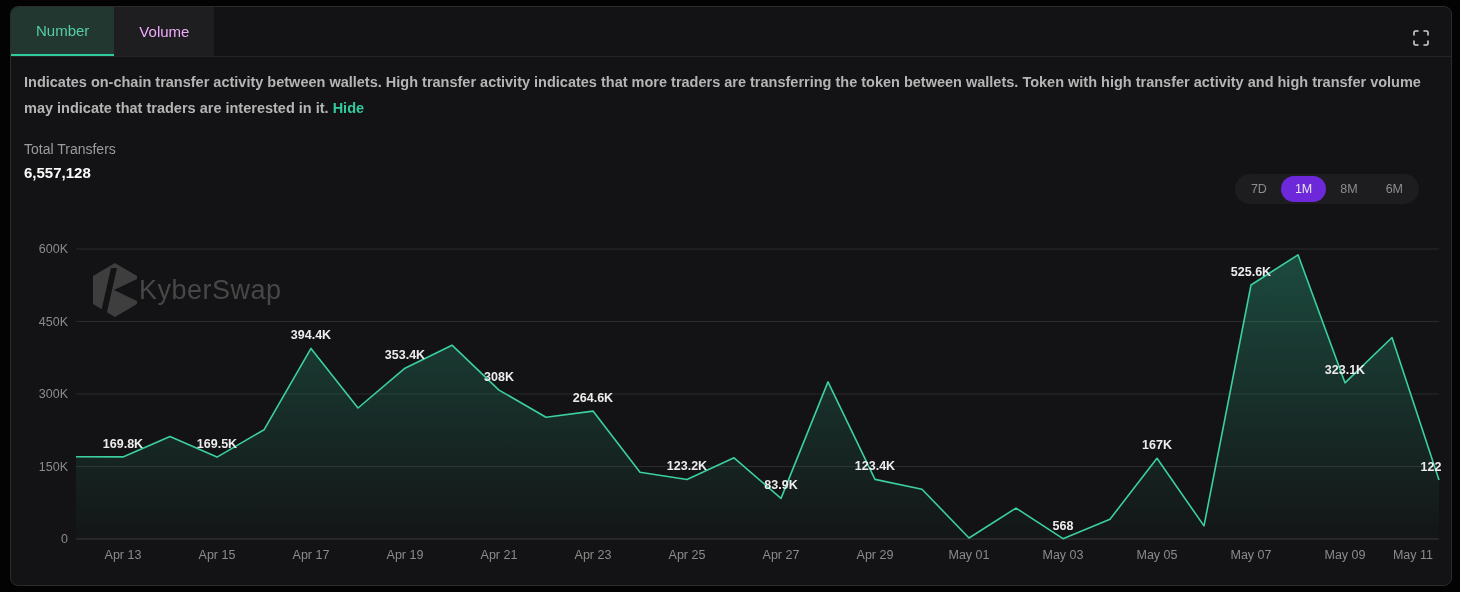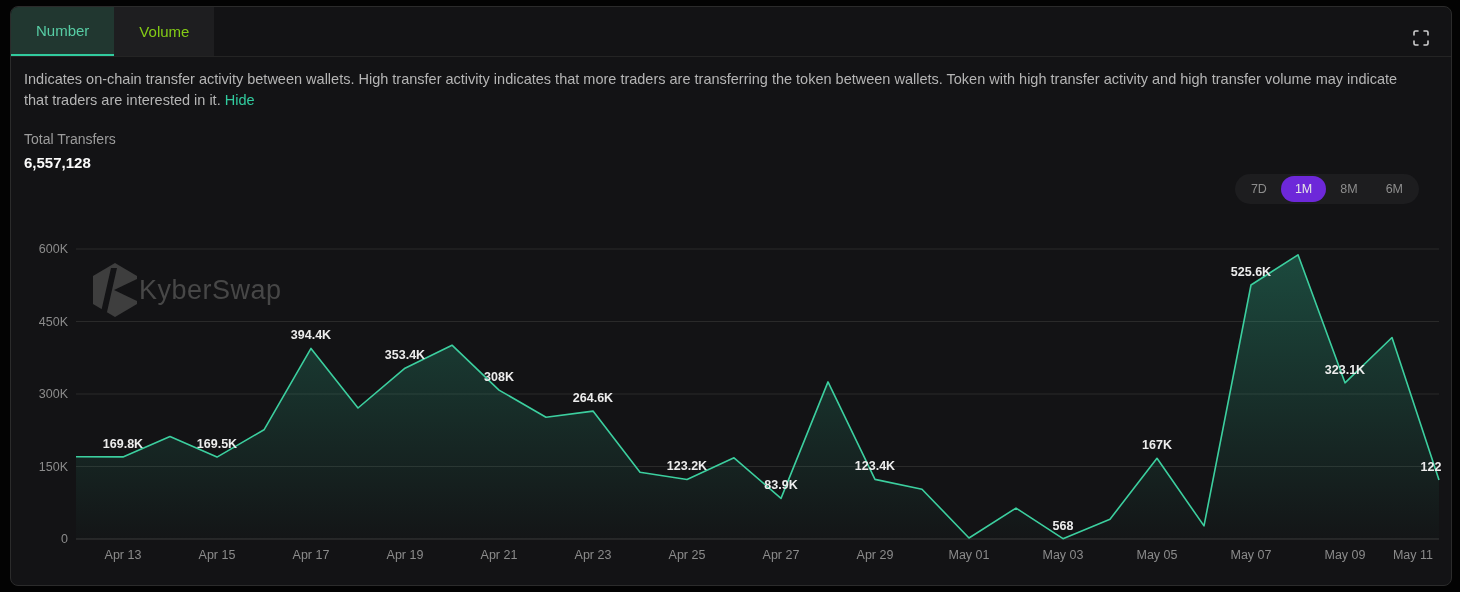--- a/index.html
+++ b/index.html
@@ -2,24 +2,24 @@
 <html><head>
 <meta charset="utf-8">
 <style>
   * { margin:0; padding:0; box-sizing:border-box; }
   html,body { width:1460px; height:592px; background:#030303; font-family:"Liberation Sans", sans-serif; overflow:hidden; }
   .card { position:absolute; left:10px; top:6px; width:1442px; height:580px;
           background:#131315; border:1px solid #2b2b2b; border-radius:8px; overflow:hidden; }
   .tabbar { display:flex; height:50px; border-bottom:1px solid #242424; }
   .tab { display:flex; align-items:center; padding:0 25px; font-size:15px; cursor:pointer; }
   .tab.active { background:#213730; color:#57cda4; border-bottom:2px solid #31cb9e; }
-  .tab.inactive { background:#1e1e20; color:#84cc16; }
+  .tab.inactive { background:#1e1e20; color:#f0abfc; }
   .fs-btn { position:absolute; right:20px; top:21px; width:20px; height:20px; cursor:pointer; }
   .title { margin:18px 26px 0 13px; font-size:15.5px; font-weight:bold; color:#f2f2f2; }
-  .desc { margin:12px 26px 0 13px; font-size:14.5px; line-height:21px; color:#b5b5b5; }
+  .desc { margin:12px 26px 0 13px; font-size:14.5px; line-height:26px; color:#b5b5b5;font-weight:bold; }
   .desc a { color:#31cb9e; text-decoration:none; cursor:pointer; }
   .stats { display:flex; margin:20px 0 0 13px; }
   .stat-col:first-child { min-width:140px; }
   .stat-label { font-size:14px; color:#9c9c9c; }
   .stat-value { margin-top:7px; font-size:15px; font-weight:bold; color:#fbfbfb; }
   .pills { position:absolute; right:32px; top:167px; display:flex; align-items:center;
            background:#1d1d1f; border-radius:999px; padding:2px; }
   .pill { font-size:12.5px; color:#8d8d8d; padding:6px 14px; border-radius:999px; cursor:pointer; }
   .pill.active { background:#6d28d9; color:#e6e6e6; }
   .chart-wrap { position:absolute; left:0; top:230px; width:1442px; height:348px; }

